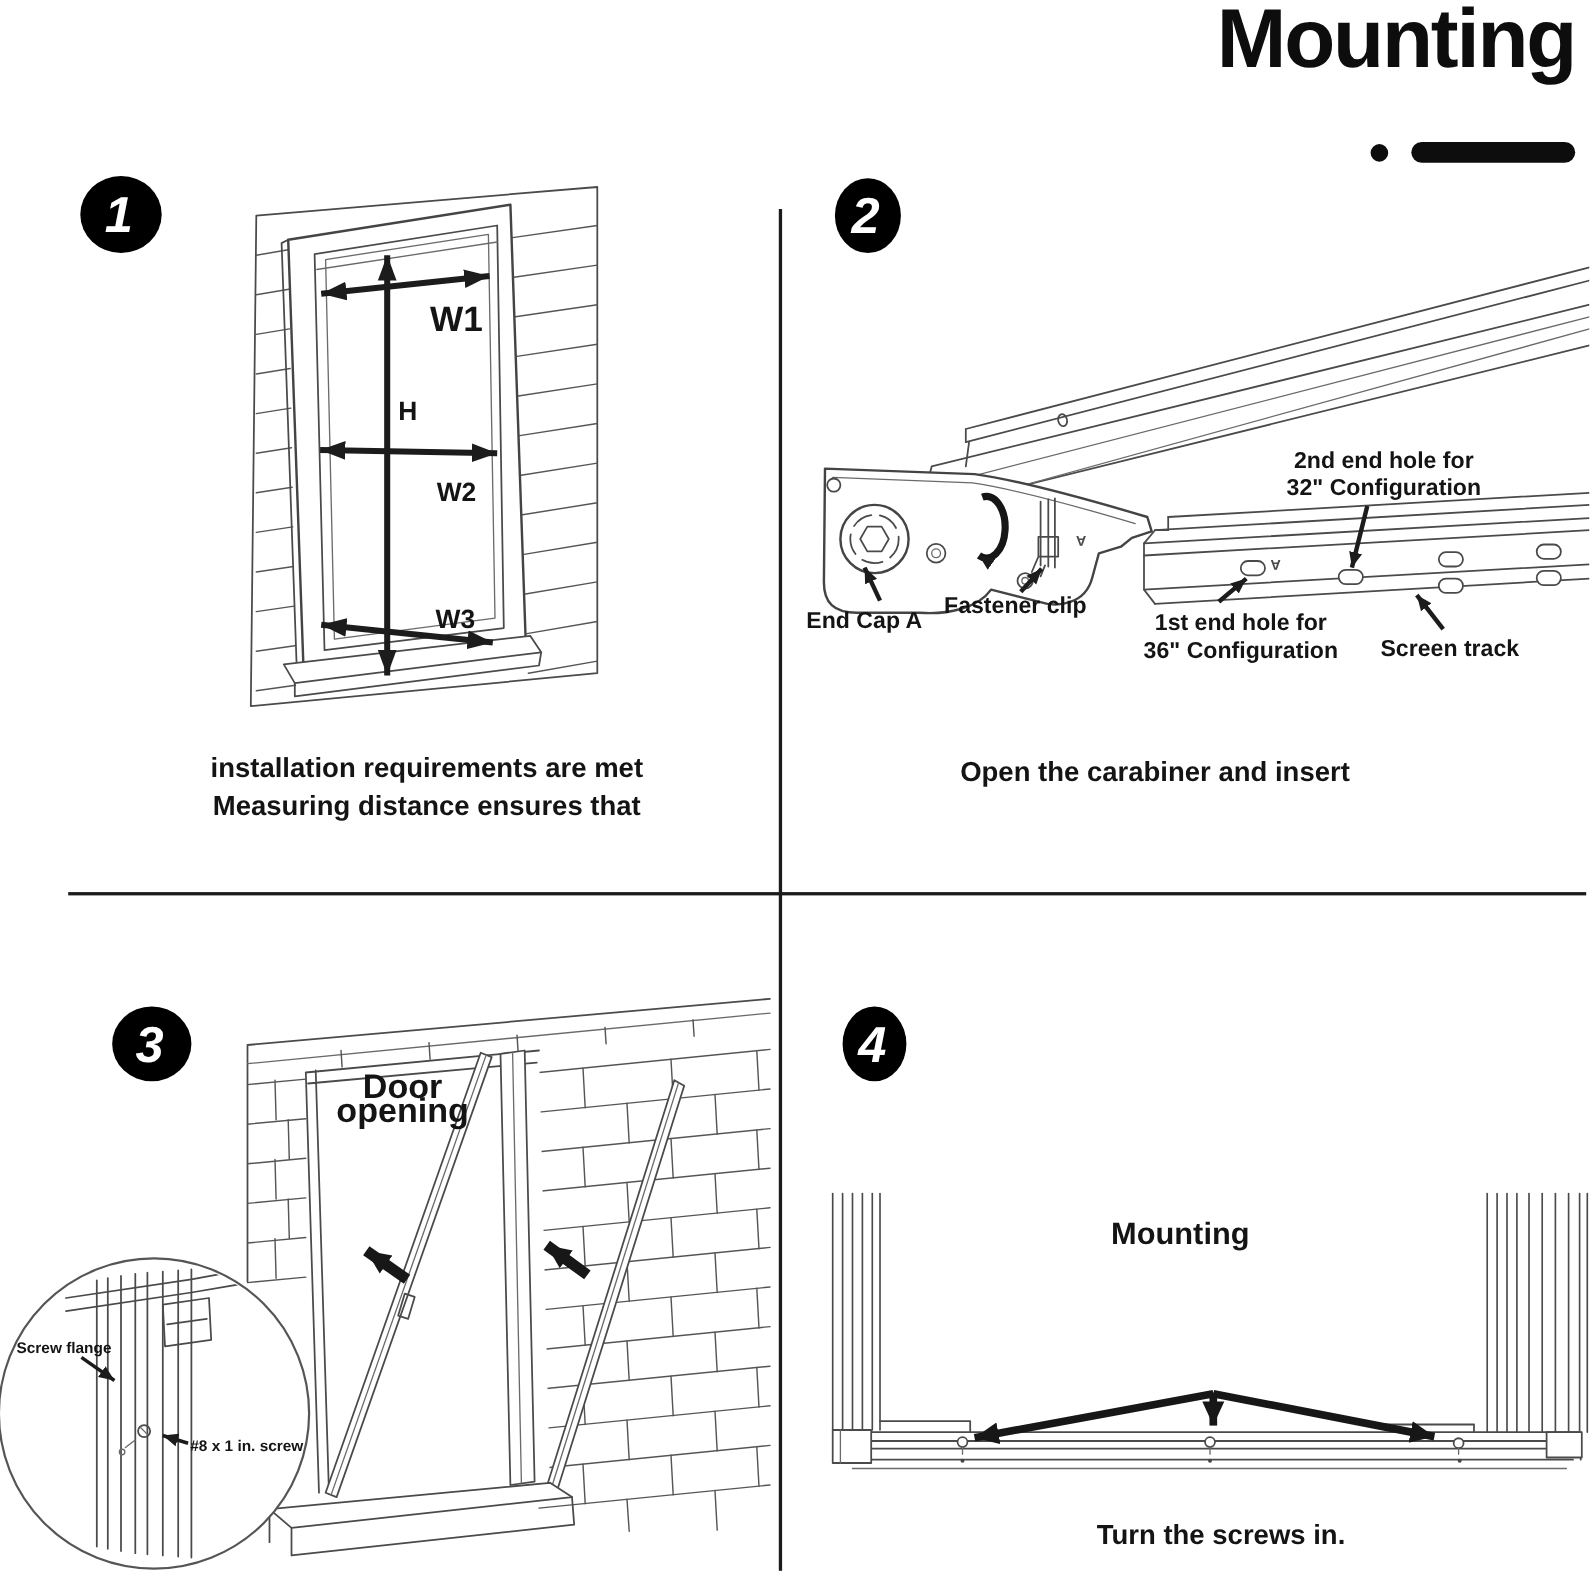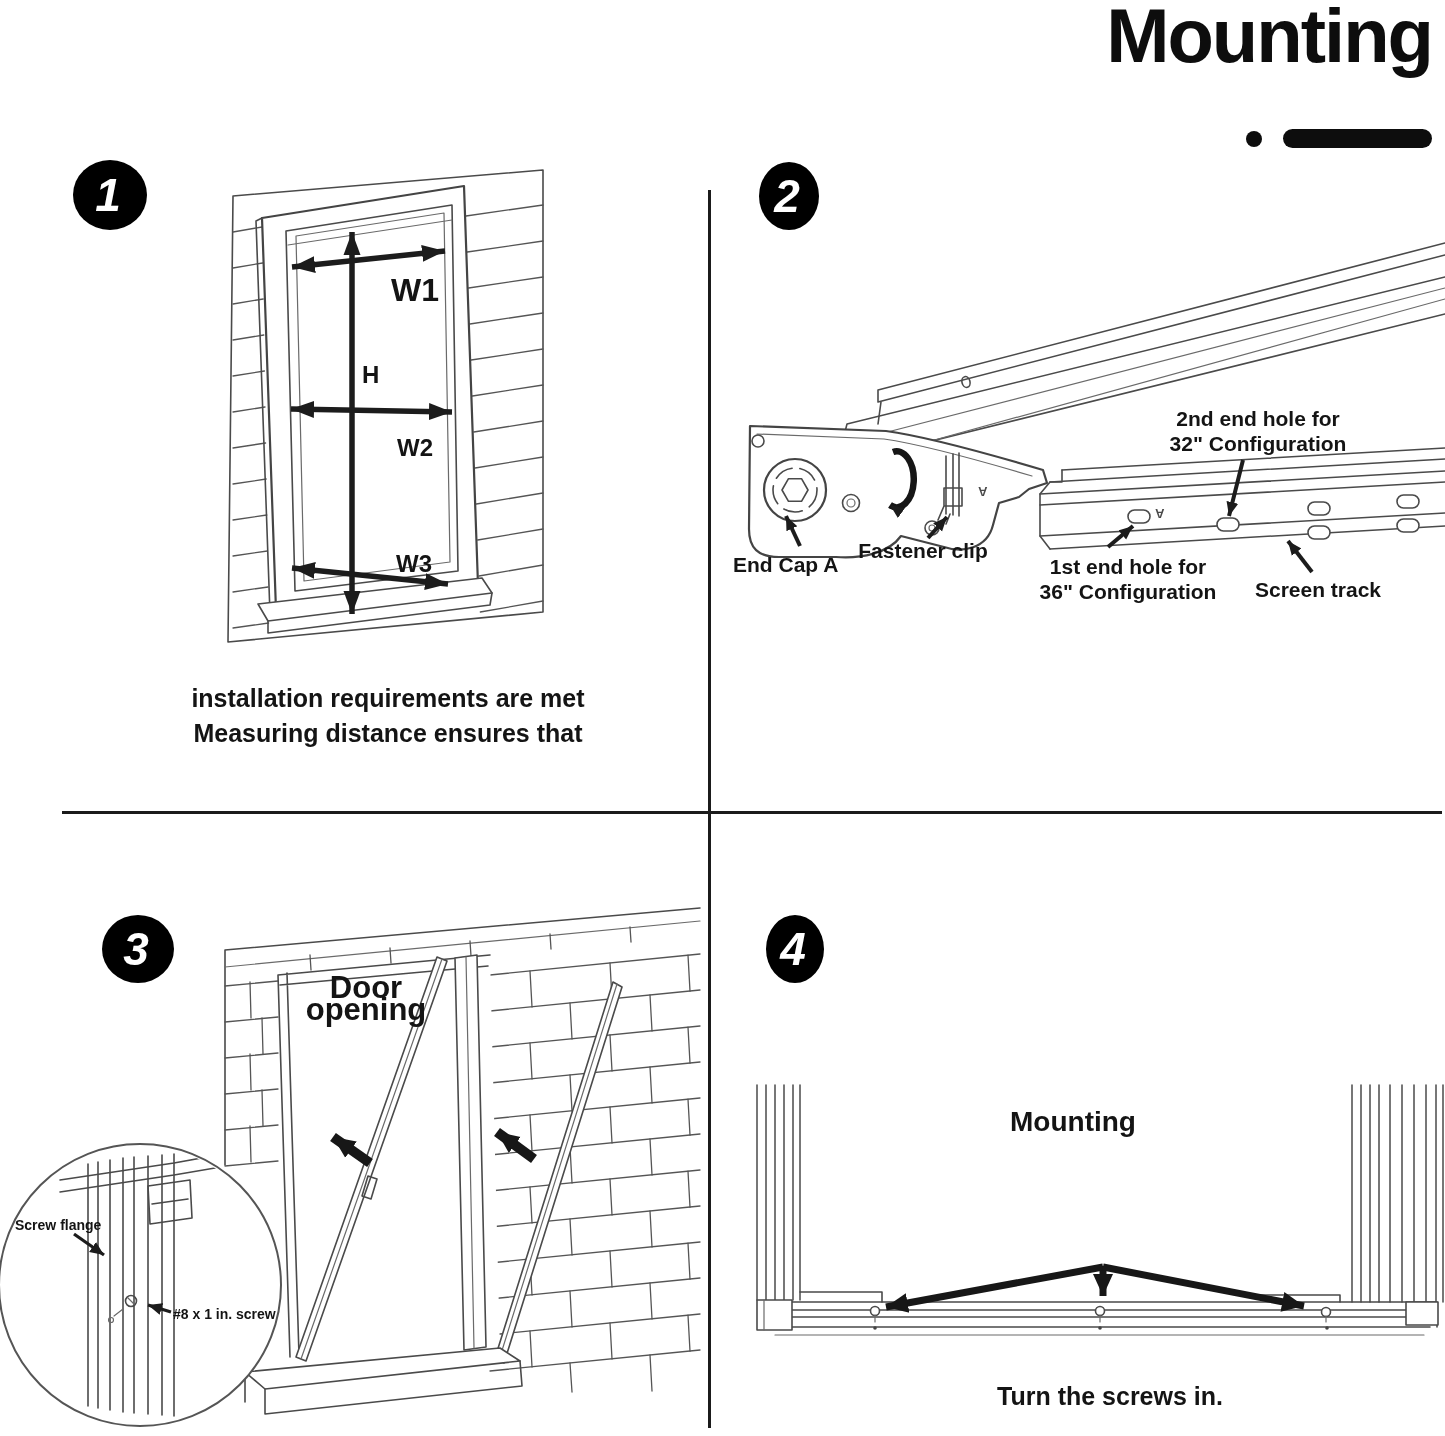--- a/index.html
+++ b/index.html
@@ -322,20 +322,21 @@
   </div>
   <div class="lbl anno" style="left:733px;top:552px;">End Cap A</div>
   <div class="lbl ctr anno" style="left:923px;top:538px;">Fastener clip</div>
   <div class="lbl ctr anno" style="left:1128px;top:554px;">
     <div>1st end hole for</div>
     <div>36" Configuration</div>
   </div>
   <div class="lbl ctr anno" style="left:1318px;top:577px;">Screen track</div>
   <span class="flipA" style="left:978px;top:484px;">A</span>
   <span class="flipA" style="left:1155px;top:506px;">A</span>
+  <div class="lbl ctr cap" style="left:1050px;top:685px;">Open the carabiner and insert</div>
 
   <div class="lbl ctr door" style="left:366px;top:977px;">
     <div>Door</div>
     <div>opening</div>
   </div>
   <div class="lbl annoS" style="left:15px;top:1217px;">Screw flange</div>
   <div class="lbl annoS" style="left:173px;top:1306px;">#8 x 1 in. screw</div>
 
   <div class="lbl ctr interior" style="left:1073px;top:1106px;">Mounting</div>
   <div class="lbl ctr" style="left:1110px;top:1382px;font-size:25px;">Turn the screws in.</div>

